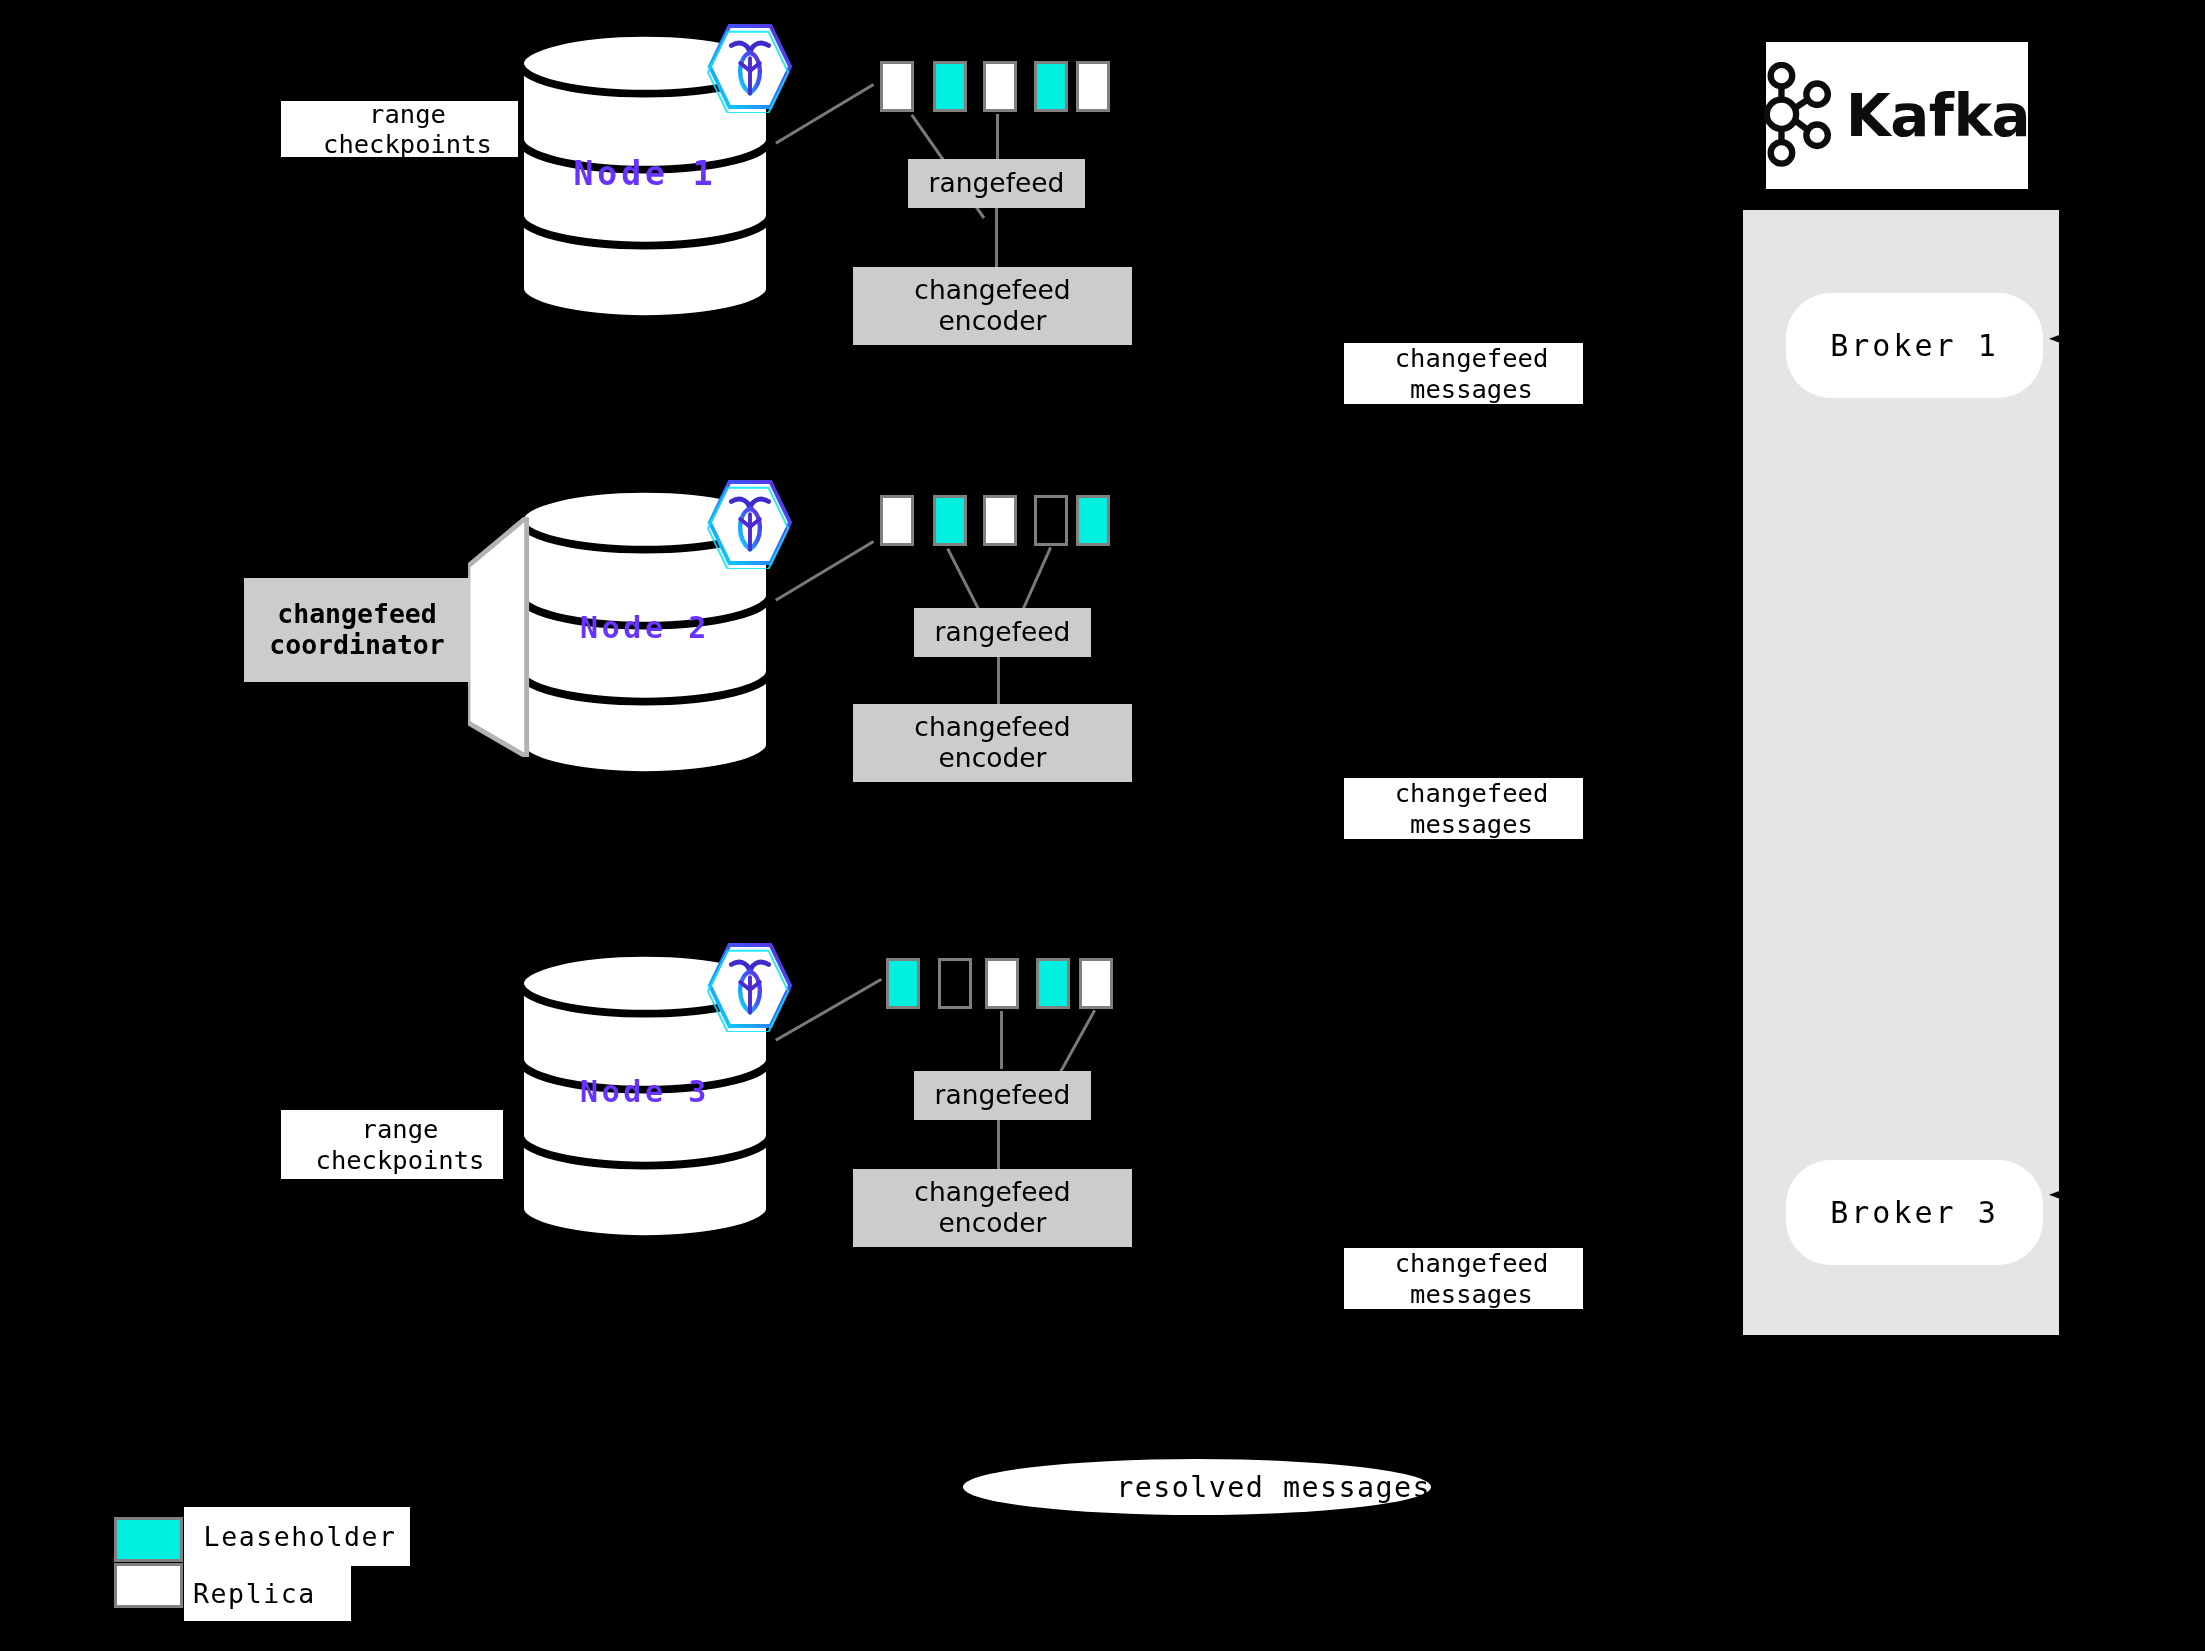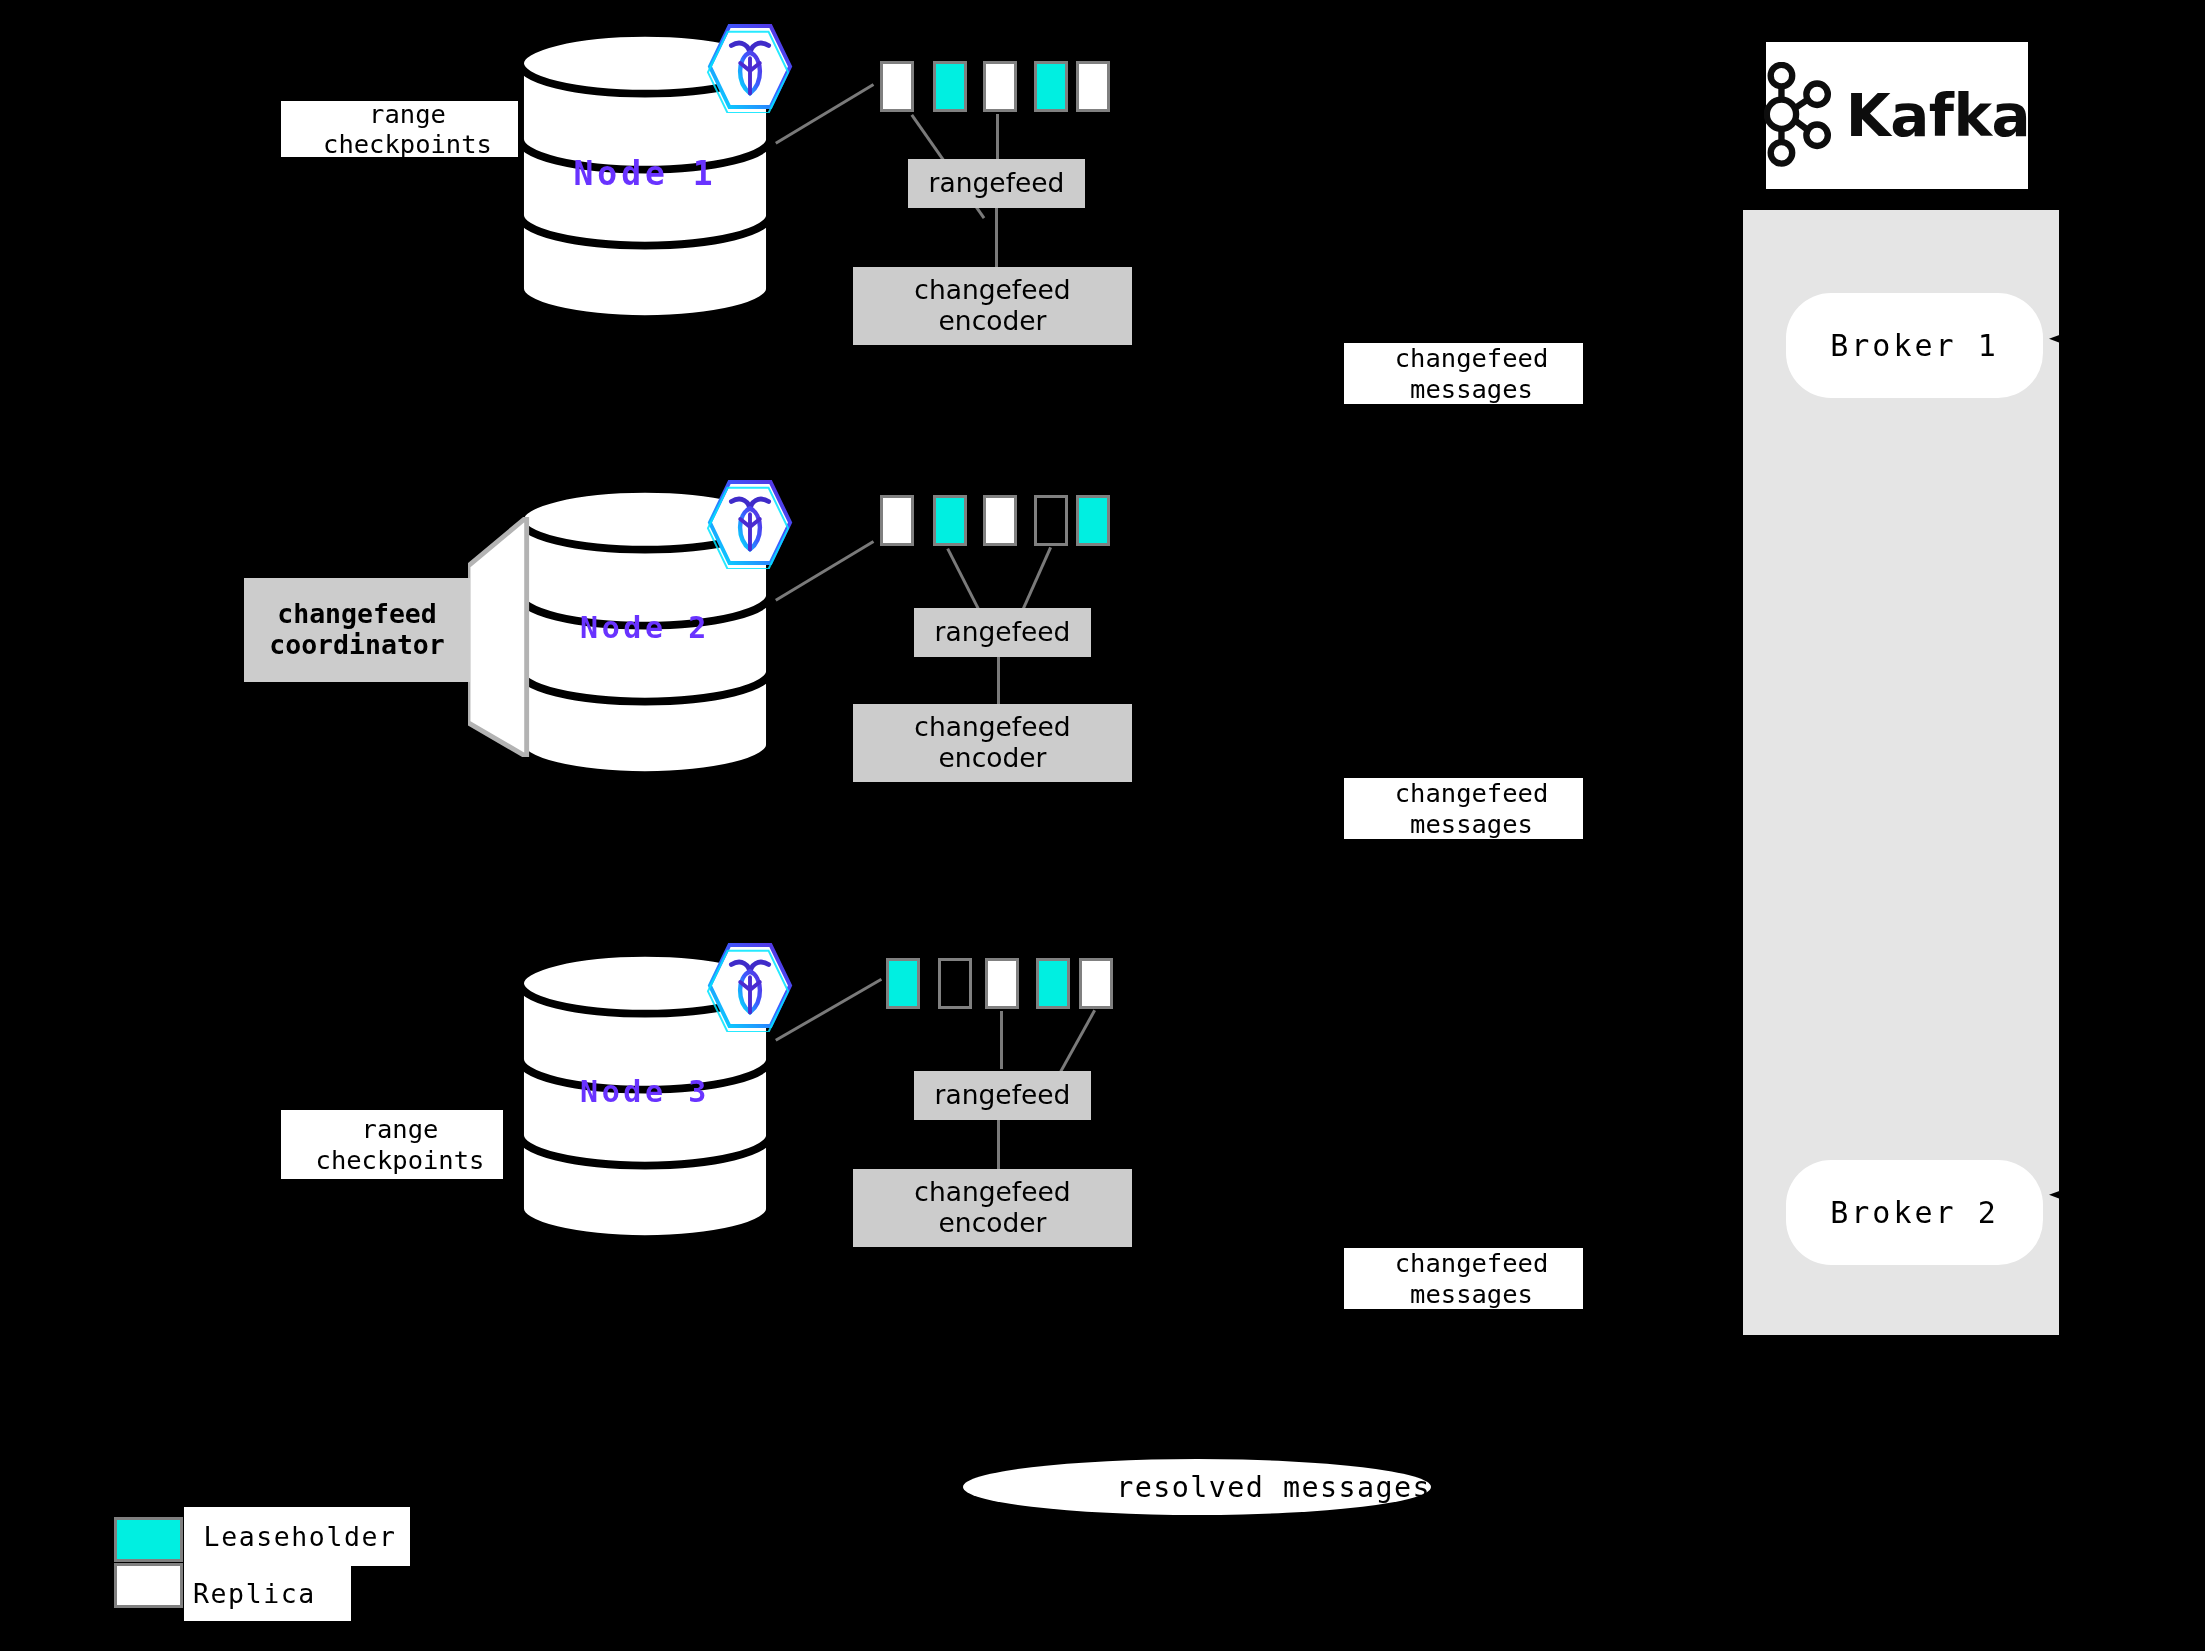--- a/index.html
+++ b/index.html
@@ -288,21 +288,21 @@
       </svg>
     </span>
     <span class="kafka-word" style="font-size:58px;">Kafka</span>
   </div>
 
   <div class="broker-panel" style="left:1743px;top:210px;width:316px;height:1125px;">
     <div class="broker" style="left:43px;top:83px;width:257px;height:105px;font-size:30px;">
       <span>Broker 1</span>
     </div>
     <div class="broker" style="left:43px;top:950px;width:257px;height:105px;font-size:30px;">
-      <span>Broker 2</span>
+      <span>Broker 3</span>
     </div>
   </div>
 
   <div class="abs" style="left:2049px;top:329px;width:19.6px;height:19.6px;">
     <svg width="19.6" height="19.6" viewBox="0 0 40 40">
         <polygon points="0,20 38,6 30,20 38,34" fill="#000"></polygon>
       </svg>
   </div>
   <div class="abs" style="left:2049px;top:1185px;width:19.6px;height:19.6px;">
     <svg width="19.6" height="19.6" viewBox="0 0 40 40">

